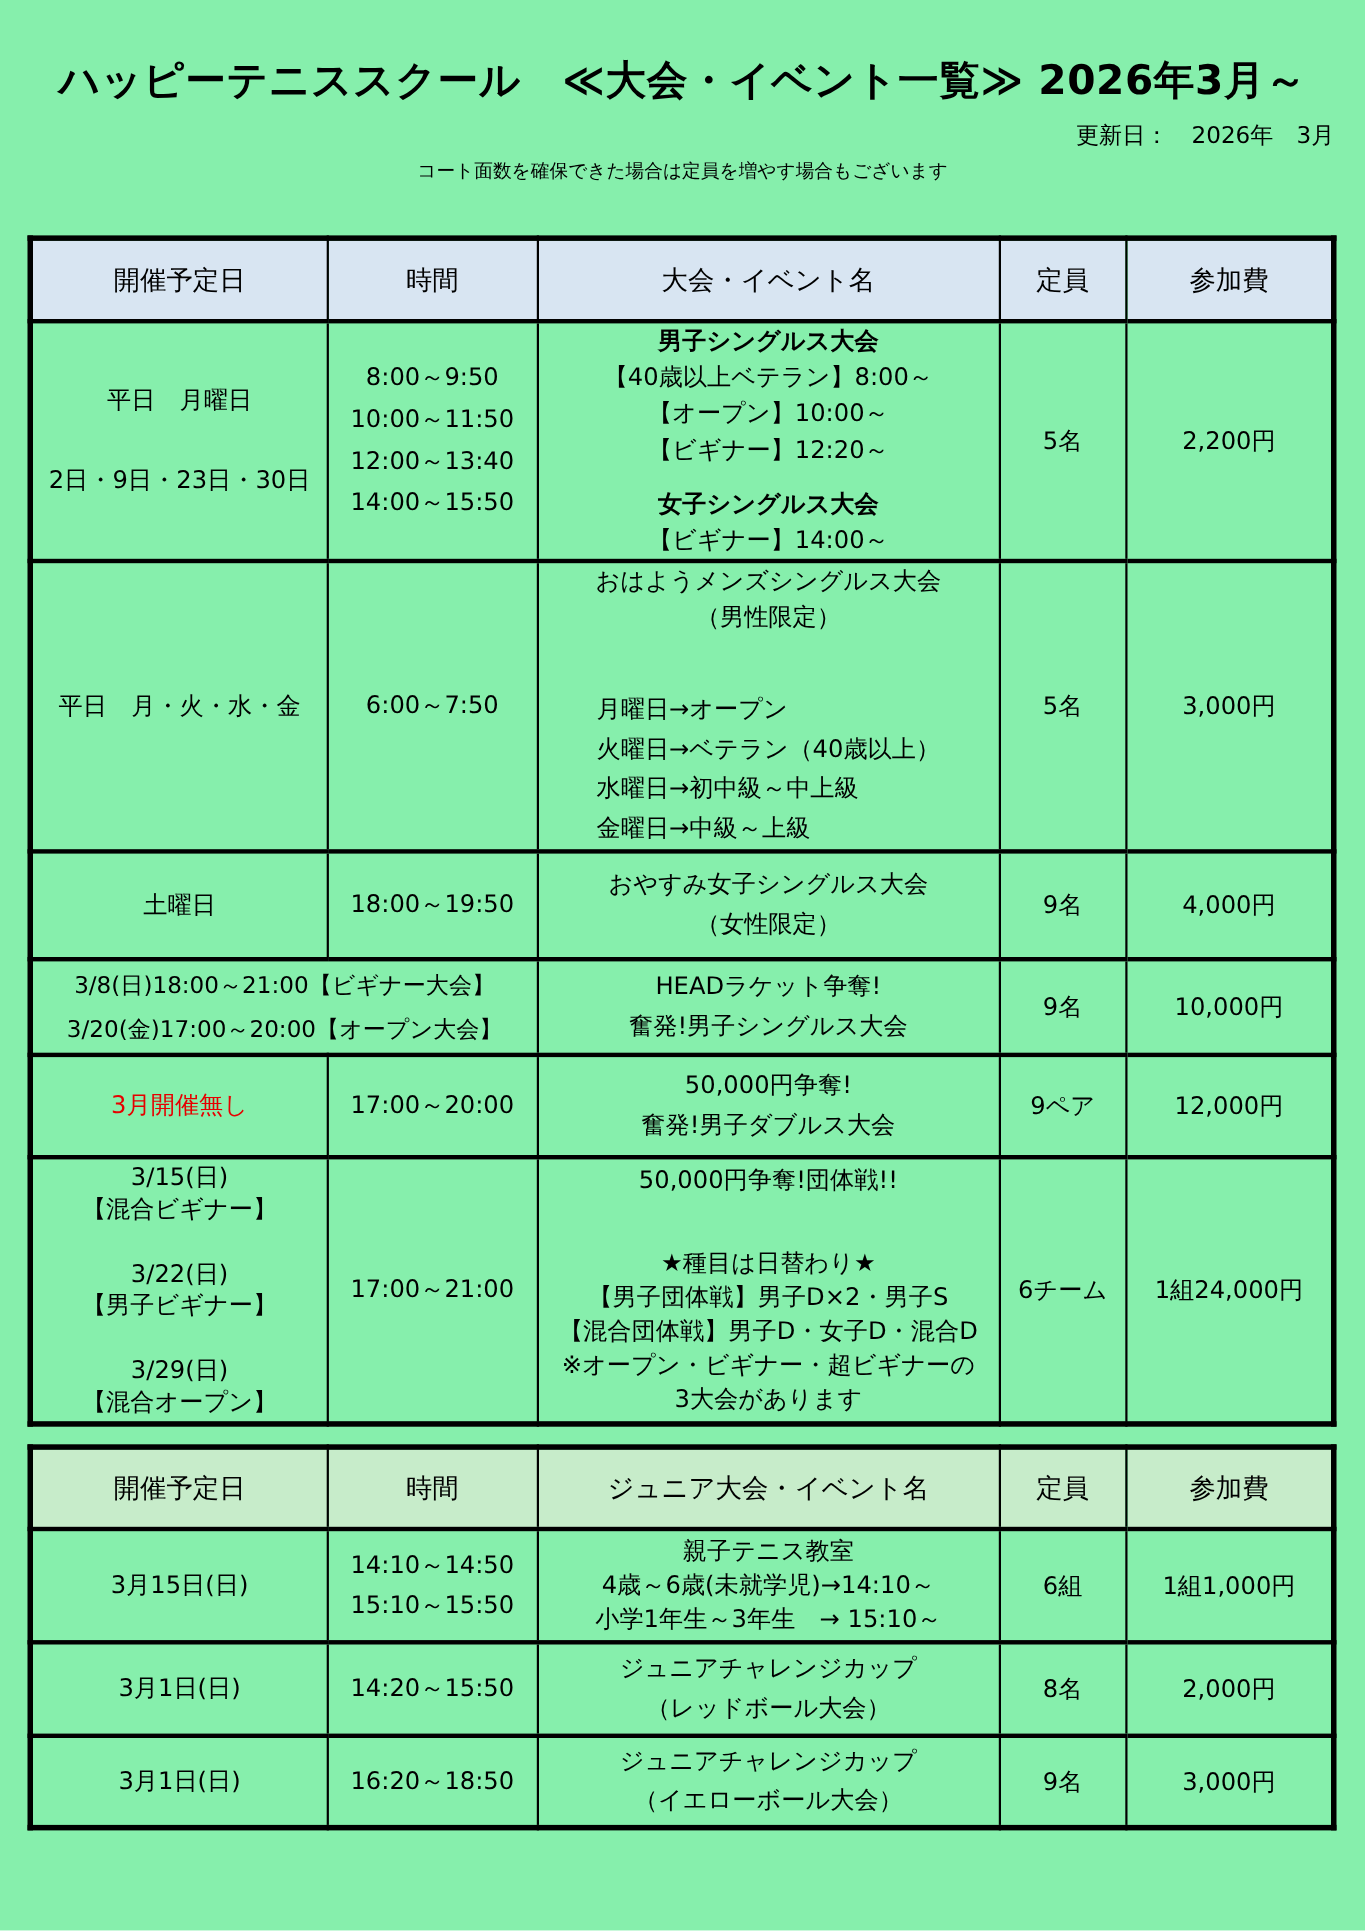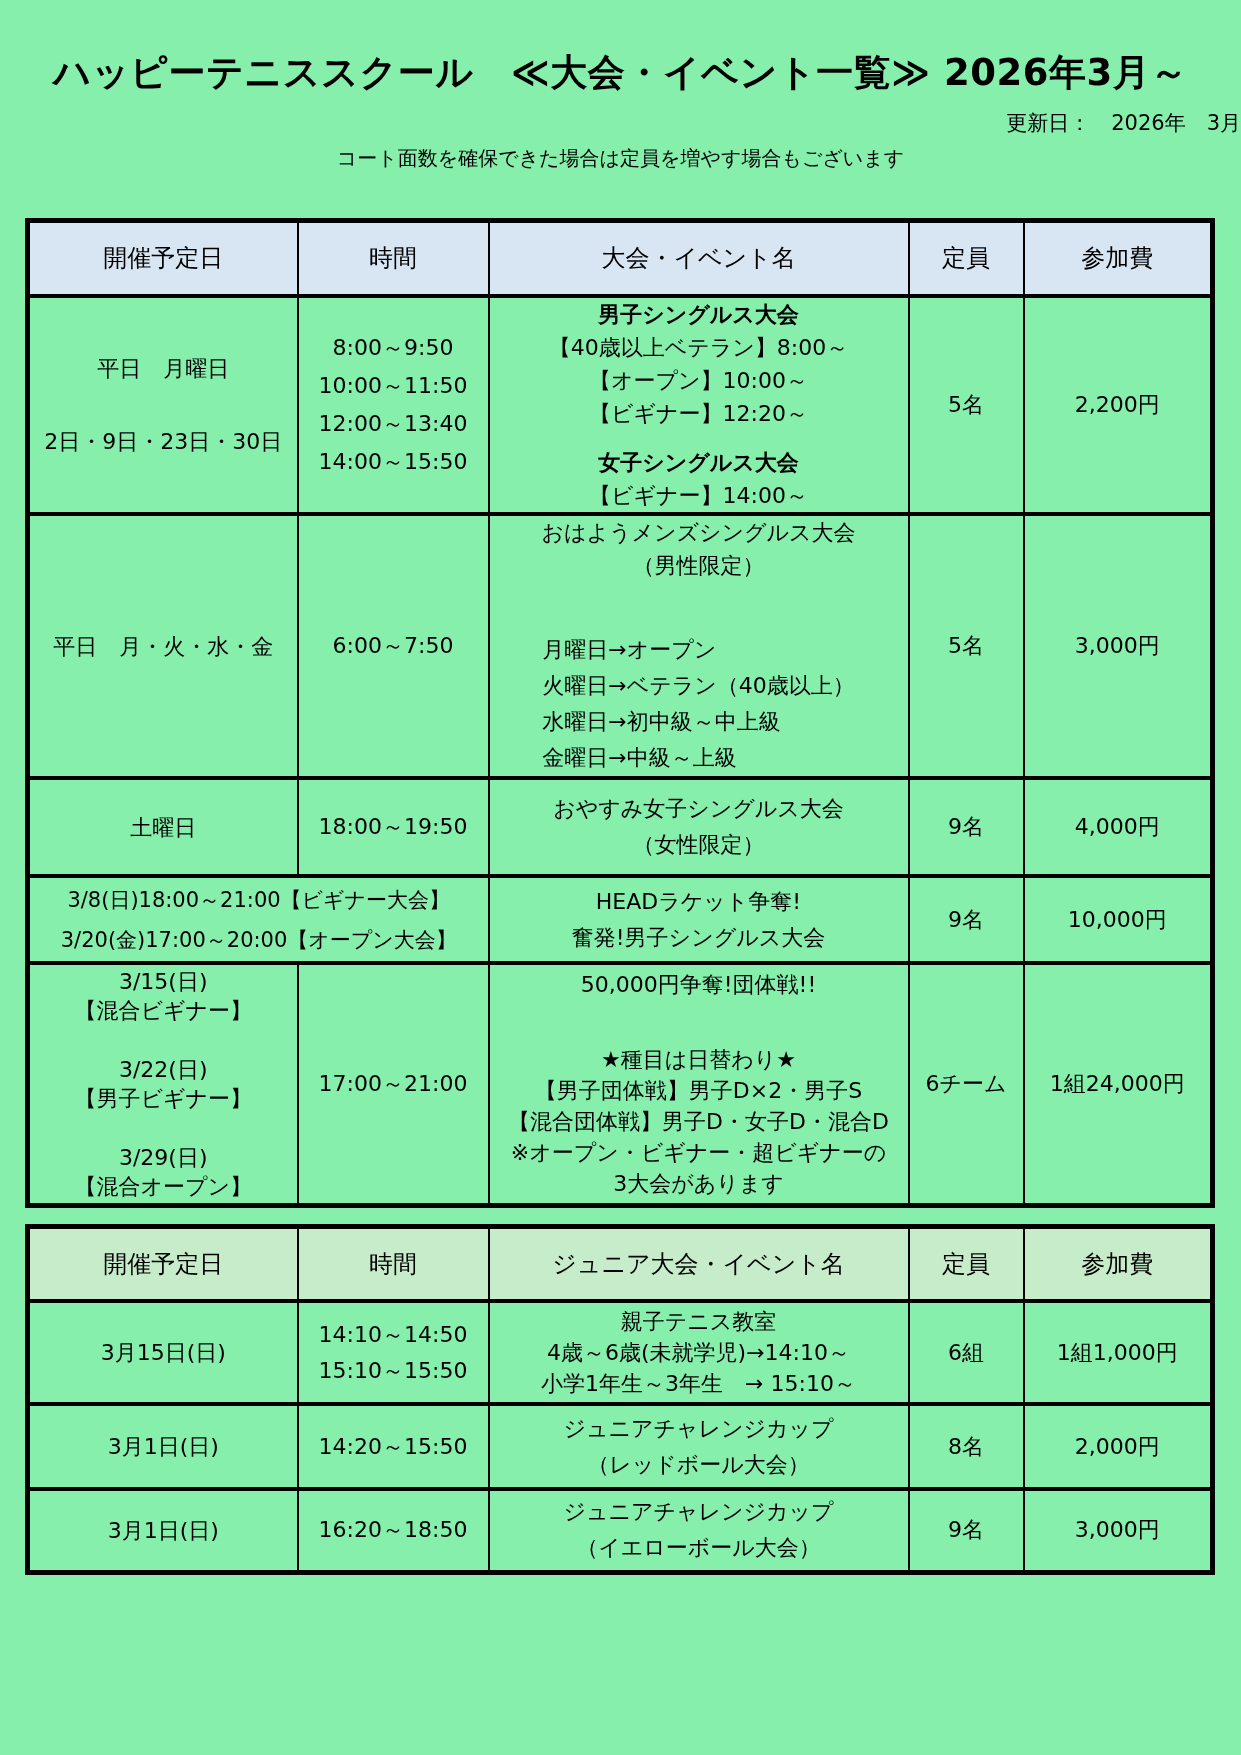--- a/index.html
+++ b/index.html
@@ -1,22 +1,22 @@
 <!DOCTYPE html>
 <html><head>
 <meta charset="utf-8">
 <style>
   html,body{margin:0;padding:0;background:#ffffff;}
   body{width:1241px;height:1755px;font-family:"DejaVu Sans",sans-serif;color:#000;}
   .page{position:relative;width:1241px;height:1755px;overflow:hidden;background:#86efac;}
 
   .title{margin:0;padding-top:50px;text-align:center;font-size:37px;font-weight:bold;letter-spacing:0.5px;line-height:1.25;}
-  .updated{margin-top:14px;text-align:right;font-size:21px;line-height:1.25;}
+  .updated{margin-top:14px;padding-right:28px;text-align:right;font-size:21px;line-height:1.25;}
   .headline{margin-top:8px;text-align:center;font-size:31px;font-weight:bold;line-height:1.25;}
-  .subnote{margin-top:9px;text-align:center;font-size:20px;line-height:1.25;}
+  .subnote{margin-top:9px;text-align:center;font-size:17px;line-height:1.25;}
 
   table.tbl{border-collapse:collapse;table-layout:fixed;width:1185px;margin-left:25px;border:5px solid #000;}
   .tbl th,.tbl td{border:2px solid #000;border-top-width:4px;border-bottom-width:4px;
       text-align:center;vertical-align:middle;padding:0;font-weight:normal;overflow:hidden;}
   .tbl th{font-size:24px;}
   .tbl td{font-size:22px;}
   .adult{margin-top:47px;}
   .adult thead th{background:#d8e5f2;}
   .junior{margin-top:16px;}
   .junior thead th{background:#c7ecca;}
@@ -134,20 +134,34 @@
           <div class="mixed">3/20(金)17:00～20:00【オープン大会】</div>
         </td>
         <td>
           <div class="wln">HEADラケット争奪!</div>
           <div class="wln">奮発!男子シングルス大会</div>
         </td>
         <td>9名</td>
         <td>10,000円</td>
       </tr>
 
+      <tr class="a-r5">
+        <td>
+          <div class="ln red">3月開催無し</div>
+        </td>
+        <td>
+          <div class="tln">17:00～20:00</div>
+        </td>
+        <td>
+          <div class="wln">50,000円争奪!</div>
+          <div class="wln">奮発!男子ダブルス大会</div>
+        </td>
+        <td>9ペア</td>
+        <td>12,000円</td>
+      </tr>
 
       <tr class="a-r6">
         <td>
           <div class="dln">3/15(日)</div>
           <div class="dln">【混合ビギナー】</div>
           <div class="sp30"></div>
           <div class="dln">3/22(日)</div>
           <div class="dln">【男子ビギナー】</div>
           <div class="sp30"></div>
           <div class="dln">3/29(日)</div>

